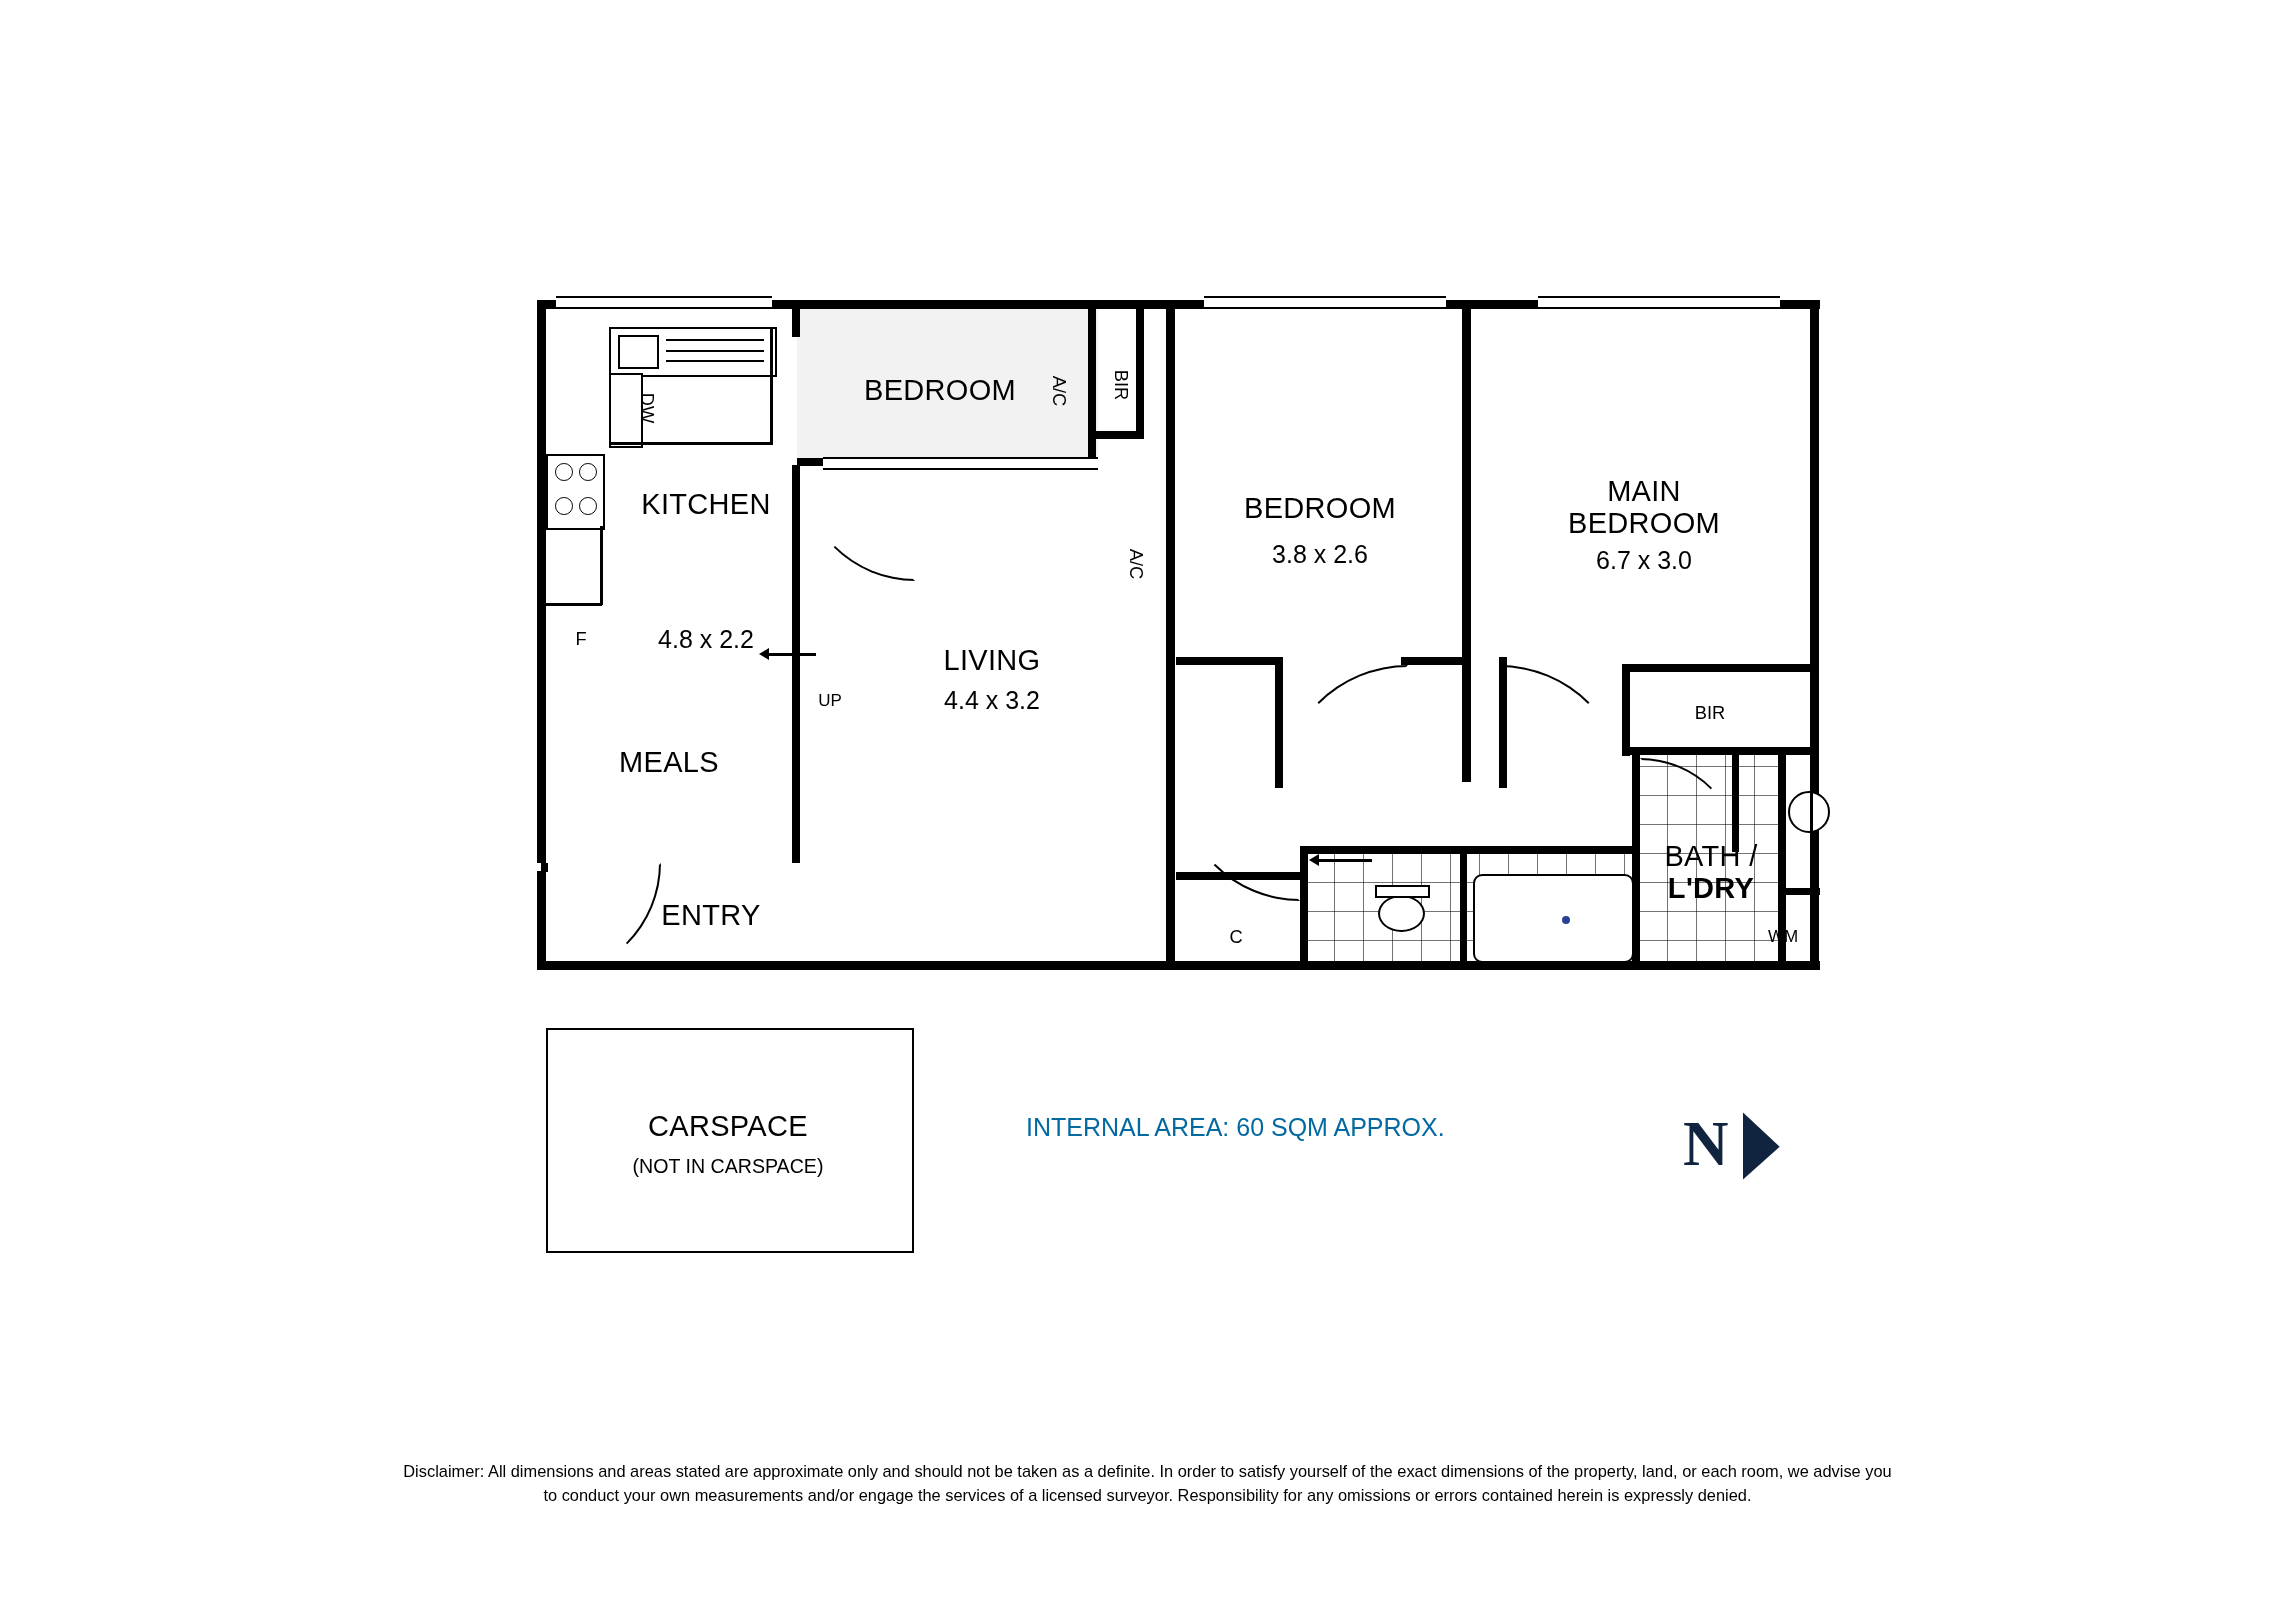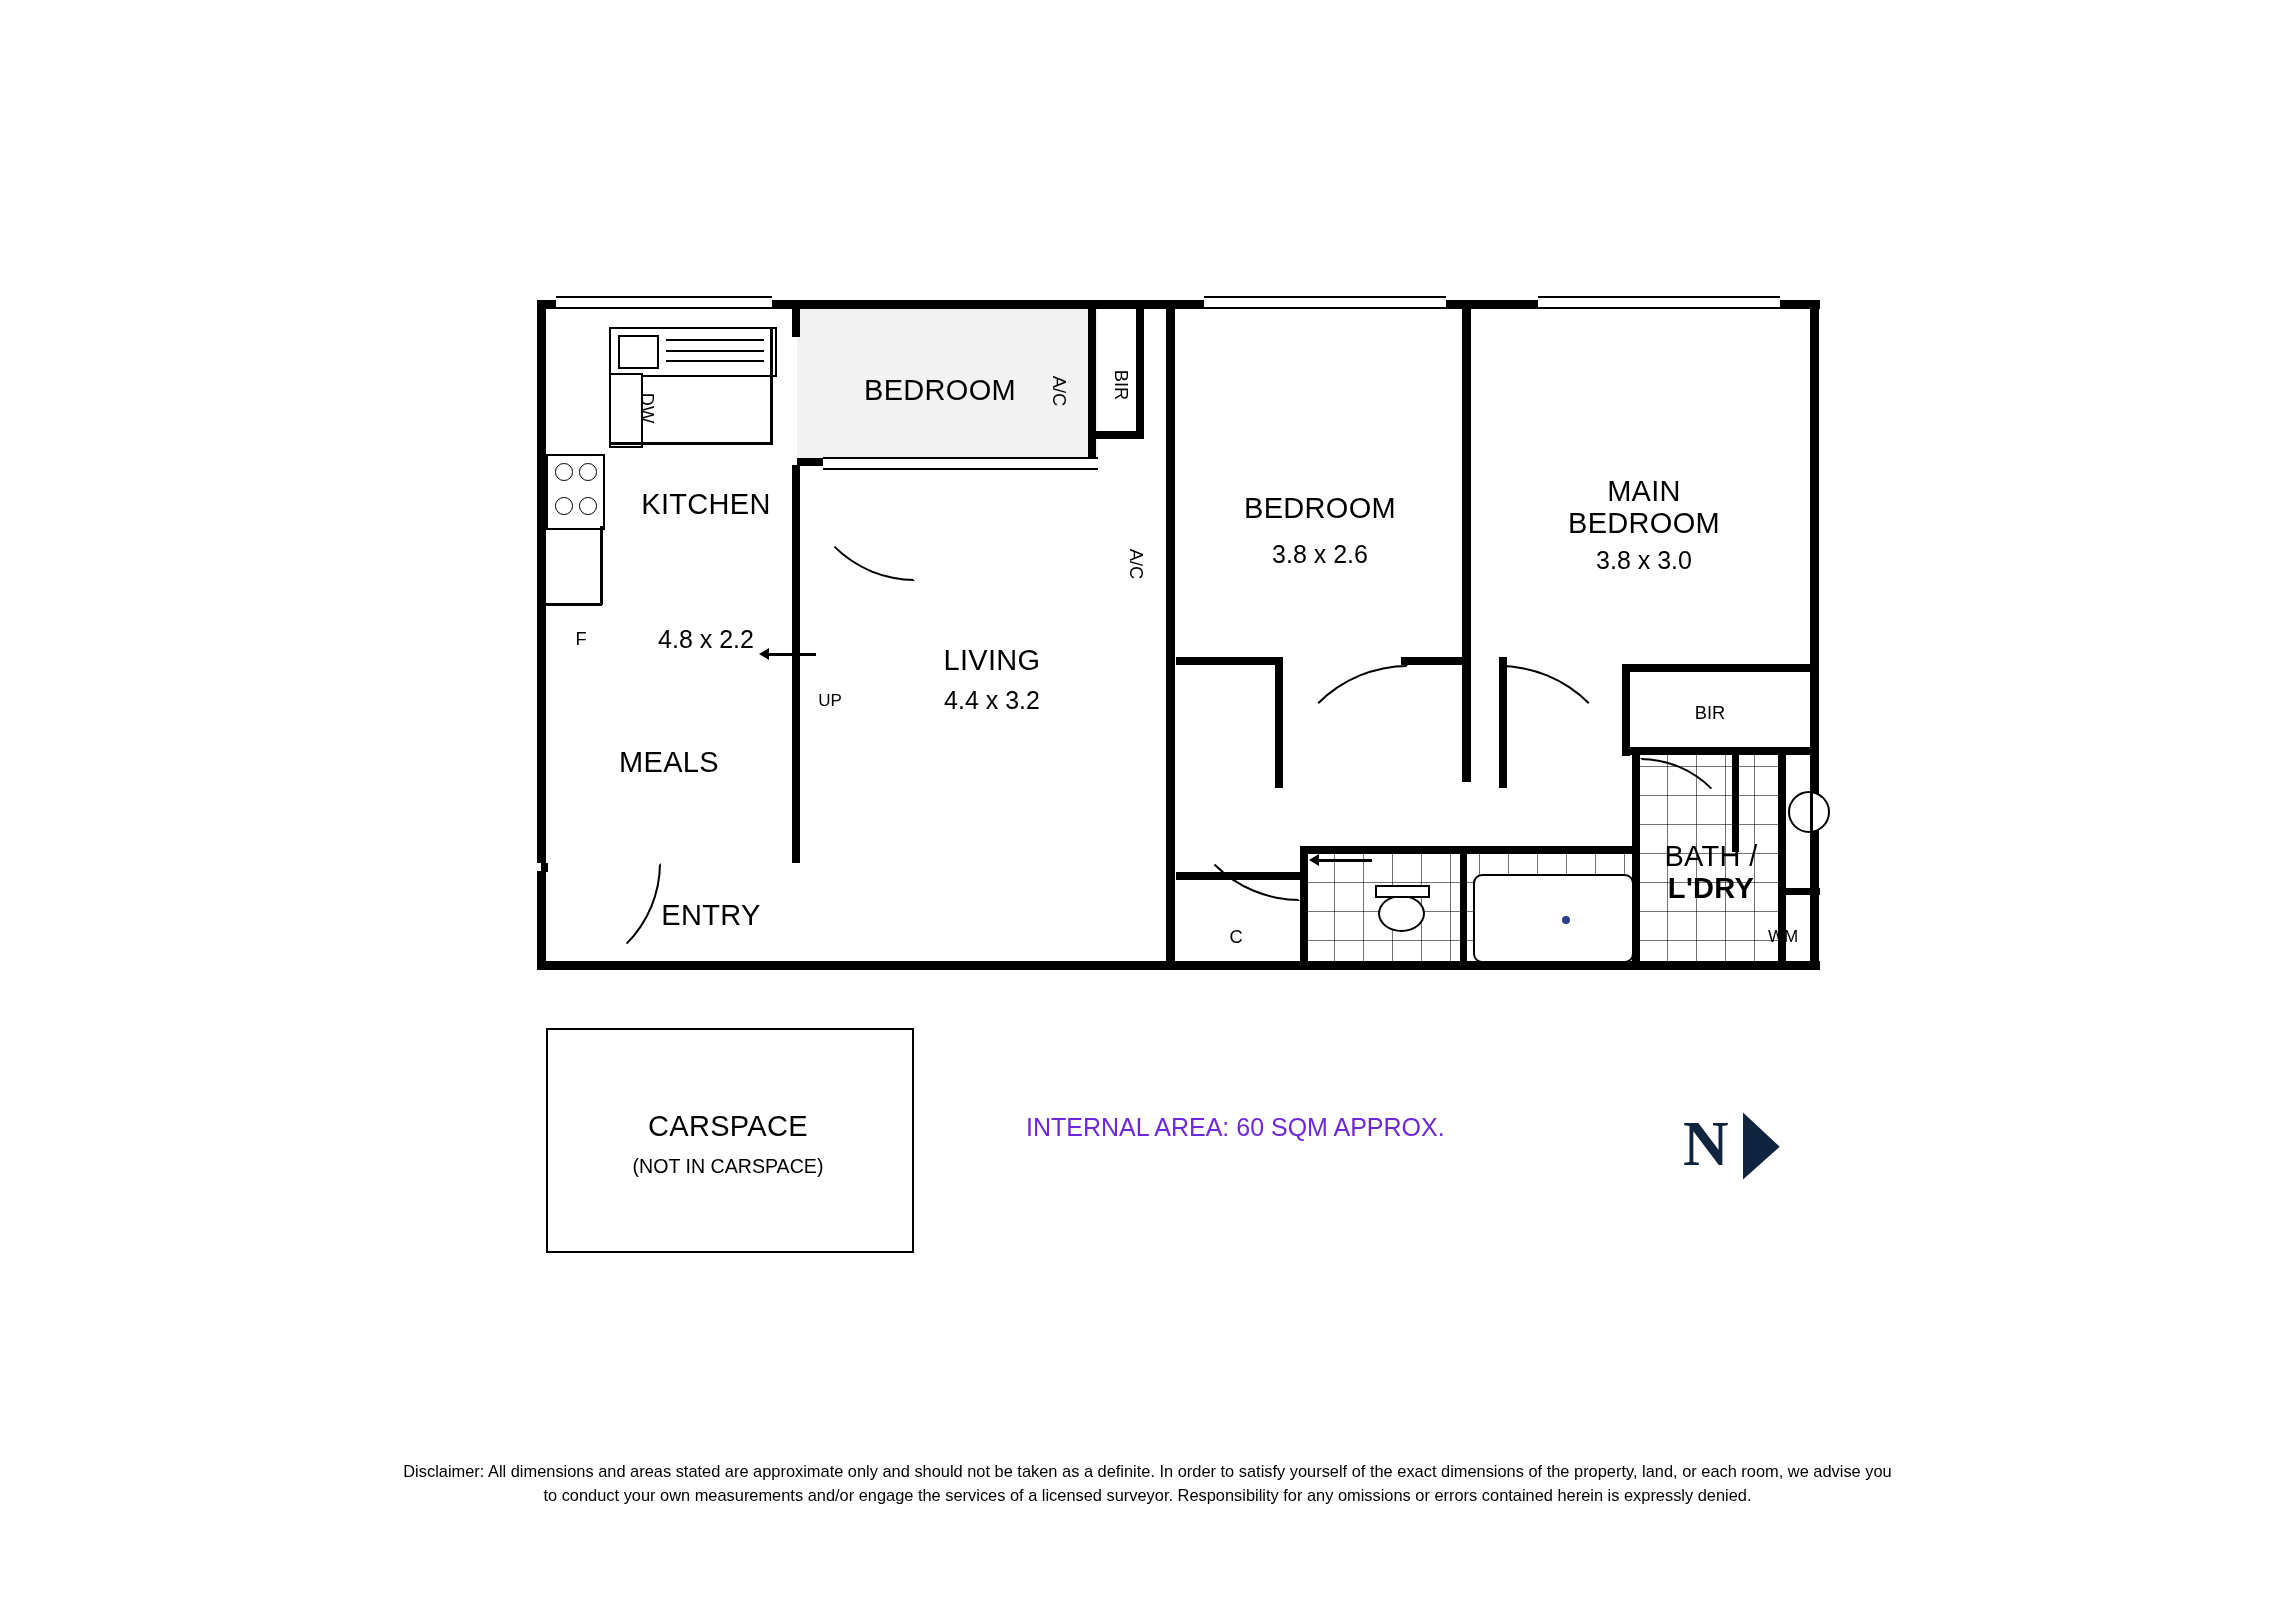--- a/index.html
+++ b/index.html
@@ -108,21 +108,21 @@
     top: 1460px;
     text-align: center;
     font-size: 16.4px;
     line-height: 1.45;
     color: #000;
   }
 
   #internal-area {
     position: absolute;
     font-size: 25px;
-    color: #6d28d9;
+    color: #0369a1;
     white-space: pre;
   }
 </style>
 </head>
 <body>
 
 <div id="page">
 
   <div id="plan">
 
@@ -268,21 +268,21 @@
     <div class="label room-name ctr" style="left:711px; top:916px;">ENTRY</div>
 
     <div class="label room-name ctr" style="left:992px; top:661px;">LIVING</div>
     <div class="label room-dim ctr" style="left:992px; top:700px;">4.4 x 3.2</div>
 
     <div class="label room-name ctr" style="left:1320px; top:509px;">BEDROOM</div>
     <div class="label room-dim ctr" style="left:1320px; top:554px;">3.8 x 2.6</div>
 
     <div class="label room-name ctr" style="left:1644px; top:492px;">MAIN</div>
     <div class="label room-name ctr" style="left:1644px; top:524px;">BEDROOM</div>
-    <div class="label room-dim ctr" style="left:1644px; top:560px;">3.8 x 3.0</div>
+    <div class="label room-dim ctr" style="left:1644px; top:560px;">6.7 x 3.0</div>
 
     <div class="label small-tag ctr" style="left:1710px; top:713px;">BIR</div>
 
     <div class="label room-name ctr" style="left:1711px; top:857px;">BATH /</div>
     <div class="label room-name ctr" style="left:1711px; top:889px;font-weight:bold;">L'DRY</div>
 
     <div class="label small-tag ctr" style="left:1236px; top:937px;">C</div>
 
     <div class="label mini-tag ctr" style="left:1783px; top:937px;">WM</div>
 

